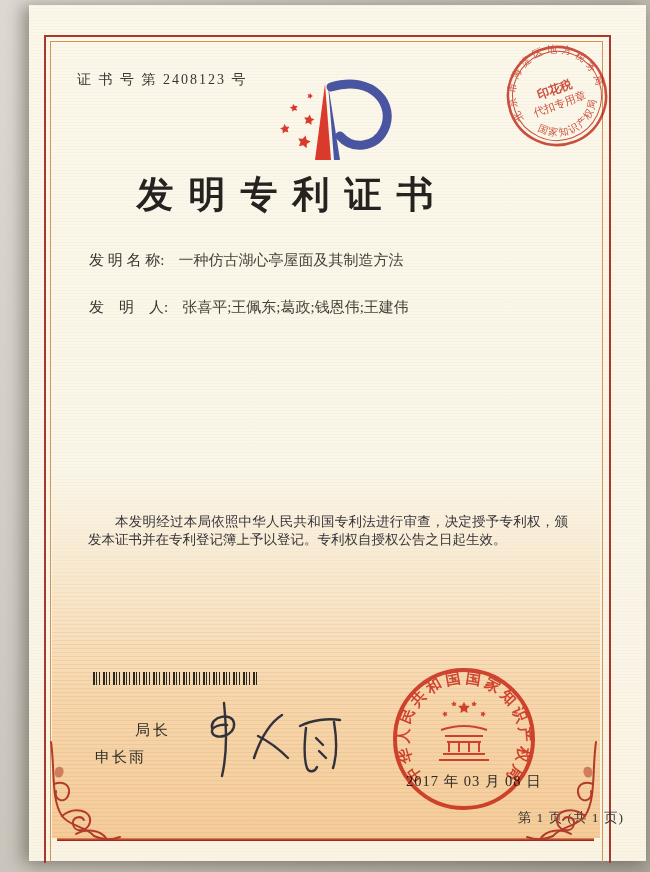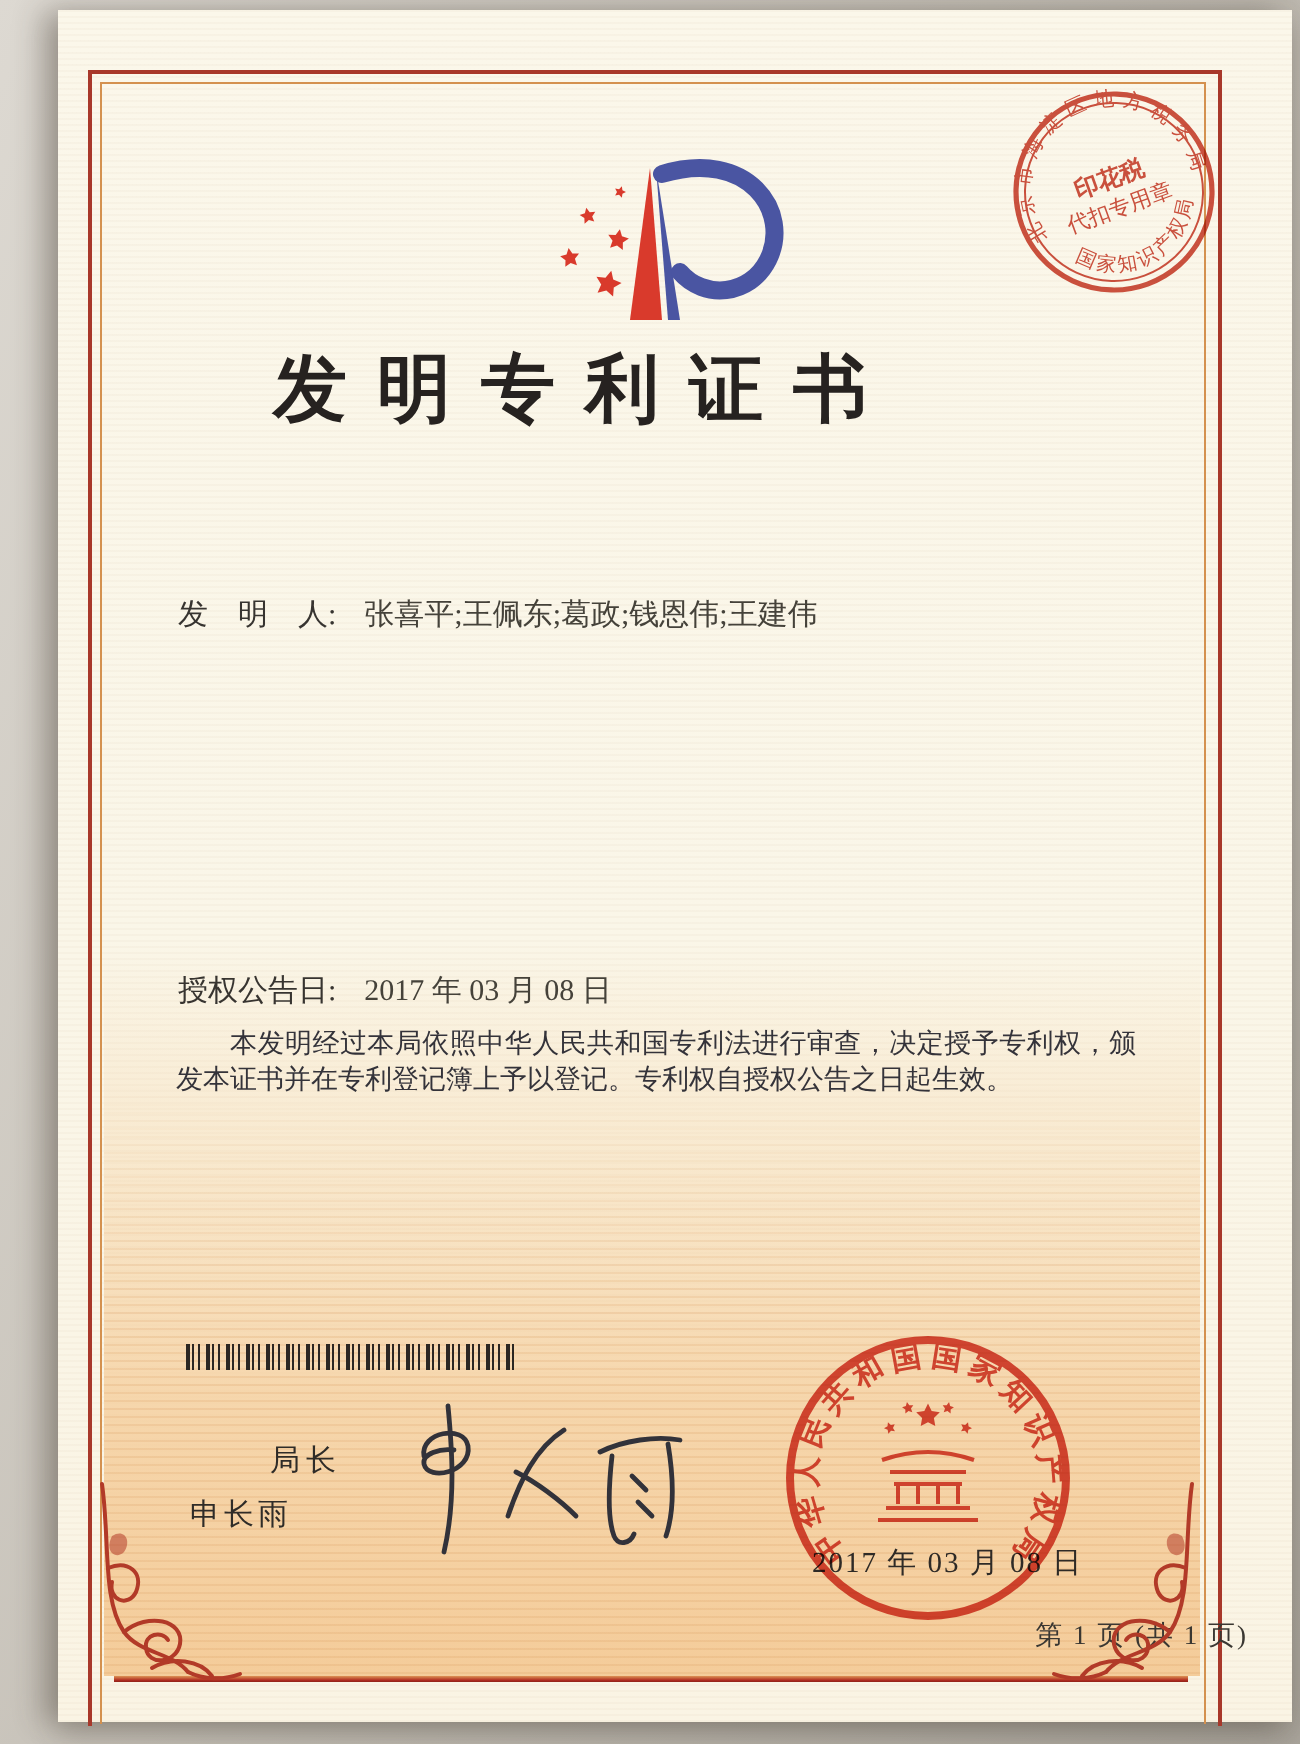--- a/index.html
+++ b/index.html
@@ -74,20 +74,21 @@
     <g fill="none" stroke="#b23a28" stroke-width="2" stroke-linecap="round">
       <path d="M5,2 C9,30 5,60 16,76 C24,87 40,86 48,96"></path>
       <path d="M16,76 C28,66 46,70 44,82 C42,92 28,93 27,84 C26,77 35,75 38,80"></path>
       <path d="M8,44 C18,40 26,46 22,56 C18,64 8,60 10,51"></path>
       <path d="M30,94 C40,88 54,90 60,98"></path>
       <path d="M48,96 C56,100 66,100 74,97"></path>
     </g>
     <path d="M10,28 C16,24 20,30 16,36 C12,40 6,36 10,28 Z" fill="rgba(178,58,40,.55)"></path>
   </svg>
 
+  <div class="cert-no">证 书 号 第 2408123 号</div>
 
   <svg class="logo" width="176" height="98" viewBox="0 0 176 98">
     <defs>
       <path id="star" d="M0,-10 L2.94,-4.05 9.51,-3.09 4.76,1.55 5.88,8.09 0,5 -5.88,8.09 -4.76,1.55 -9.51,-3.09 -2.94,-4.05 Z"></path>
     </defs>
     <g fill="#d93a2c">
       <use href="#star" transform="translate(58,22) scale(.30) rotate(18)"></use>
       <use href="#star" transform="translate(42,34) scale(.42) rotate(-12)"></use>
       <use href="#star" transform="translate(57,46) scale(.55) rotate(10)"></use>
       <use href="#star" transform="translate(33,55) scale(.50) rotate(-8)"></use>
@@ -95,25 +96,25 @@
       <polygon points="73,10 79,86 63,86"></polygon>
     </g>
     <g fill="#4a55a2">
       <polygon points="76,10 88,86 82,86"></polygon>
     </g>
     <path d="M79,13 C122,0 144,32 132,56 C123,74 100,76 88,62" fill="none" stroke="#4a55a2" stroke-width="9" stroke-linecap="round"></path>
   </svg>
 
   <div class="title">发明专利证书</div>
 
+  <div class="field-row r0">
+    <span class="field-label">发 明 名 称:</span><span class="field-value">一种仿古湖心亭屋面及其制造方法</span>
+  </div>
   <div class="field-row r1">
     <span class="field-label">发　明　人:</span><span class="field-value">张喜平;王佩东;葛政;钱恩伟;王建伟</span>
-  </div>
-  <div class="field-row r5">
-    <span class="field-label">授权公告日:</span><span class="field-value">2017 年 03 月 08 日</span>
   </div>
 
   <div class="body-text">
     <p>本发明经过本局依照中华人民共和国专利法进行审查，决定授予专利权，颁发本证书并在专利登记簿上予以登记。专利权自授权公告之日起生效。</p>
   </div>
 
   <div class="barcode"></div>
   <div class="signer-title">局长</div>
   <div class="signer-name">申长雨</div>
 

